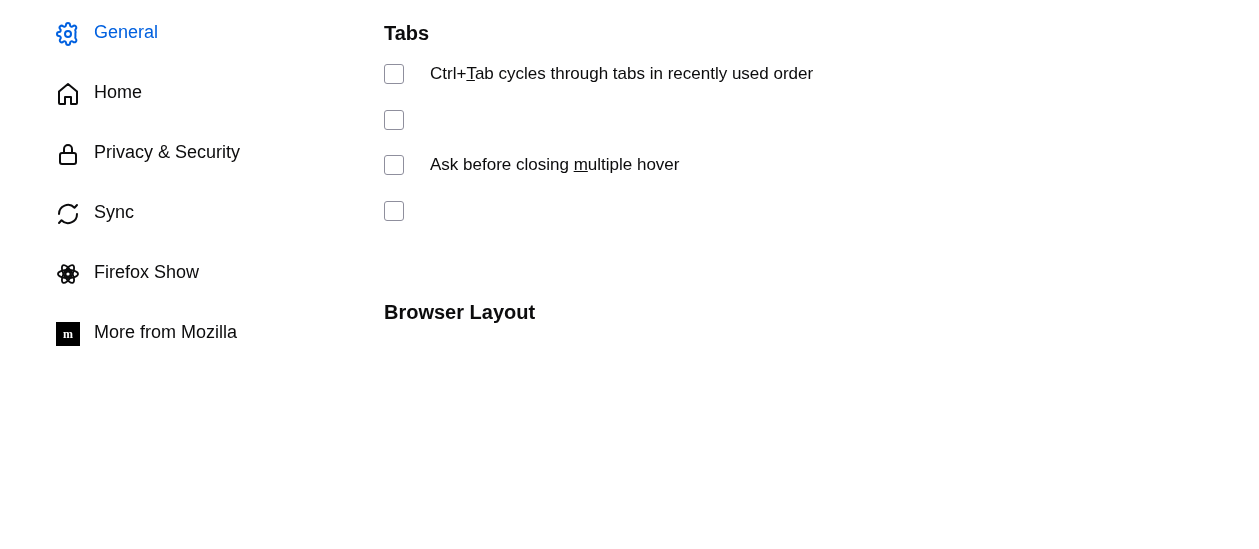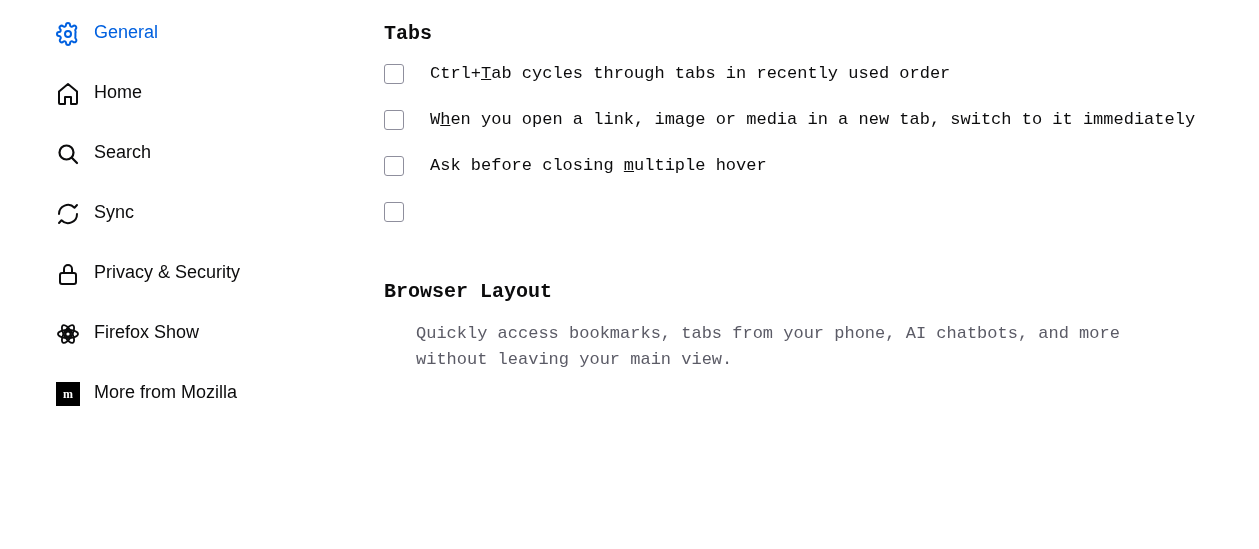--- a/index.html
+++ b/index.html
@@ -41,21 +41,20 @@
       flex-shrink: 0;
     }
     .sidebar-item .label {
       font-size: 18px;
     }
     .main {
       flex: 1;
       padding-top: 22px;
       padding-left: 44px;
       padding-right: 60px;
-      font-family: Liberation Mono, monospace;
     }
     .section-title {
       font-size: 20px;
       font-weight: 700;
       margin-bottom: 18px;
       color: #0c0c0d;
     }
     .checkbox-row {
       display: flex;
       align-items: flex-start;
@@ -90,21 +89,21 @@
     }
     .checkbox-label {
       font-size: 17px;
       line-height: 1.3;
       color: #0c0c0d;
     }
     .u {
       text-decoration: underline;
     }
     .section-gap {
-      margin-top: 58px;
+      margin-top: 80px;
     }
     .desc {
       font-size: 17px;
       color: #5b5b66;
       line-height: 1.5;
       margin-top: 6px;
       margin-left: 32px;
       max-width: 790px;
     }
     .mozilla-box {
@@ -132,48 +131,39 @@
 
   <div class="sidebar-item">
     <span class="icon">
       <svg viewBox="0 0 24 24" width="24" height="24" fill="none" stroke="#0c0c0d" stroke-width="2" stroke-linecap="round" stroke-linejoin="round">
         <path d="M3 9.5L12 2l9 7.5V21a1 1 0 0 1-1 1h-5v-7h-6v7H4a1 1 0 0 1-1-1V9.5z"></path>
       </svg>
     </span>
     <span class="label">Home</span>
   </div>
 
-  <div class="sidebar-item">
-    <span class="icon">
-      <svg viewBox="0 0 24 24" width="24" height="24" fill="none" stroke="#0c0c0d" stroke-width="2.2" stroke-linecap="round">
-        <circle cx="10.5" cy="10.5" r="7"></circle>
-        <line x1="21" y1="21" x2="15.8" y2="15.8"></line>
-      </svg>
-    </span>
-    <span class="label">Search</span>
+
+  <div class="sidebar-item">
+    <span class="icon">
+      <svg viewBox="0 0 24 24" width="24" height="24" fill="none" stroke="#0c0c0d" stroke-width="2" stroke-linecap="round" stroke-linejoin="round">
+        <rect x="4" y="11" width="16" height="11" rx="2"></rect>
+        <path d="M8 11V7a4 4 0 0 1 8 0v4"></path>
+      </svg>
+    </span>
+    <span class="label">Privacy &amp; Security</span>
   </div>
 
   <div class="sidebar-item">
     <span class="icon">
       <svg viewBox="0 0 24 24" width="24" height="24" fill="none" stroke="#0c0c0d" stroke-width="2" stroke-linecap="round" stroke-linejoin="round">
         <path d="M21 12a9 9 0 0 1-15.5 6.3L3 21"></path>
         <path d="M3 12a9 9 0 0 1 15.5-6.3L21 3"></path>
       </svg>
     </span>
     <span class="label">Sync</span>
-  </div>
-
-  <div class="sidebar-item">
-    <span class="icon">
-      <svg viewBox="0 0 24 24" width="24" height="24" fill="none" stroke="#0c0c0d" stroke-width="2" stroke-linecap="round" stroke-linejoin="round">
-        <rect x="4" y="11" width="16" height="11" rx="2"></rect>
-        <path d="M8 11V7a4 4 0 0 1 8 0v4"></path>
-      </svg>
-    </span>
-    <span class="label">Privacy &amp; Security</span>
   </div>
 
   <div class="sidebar-item">
     <span class="icon">
       <svg viewBox="0 0 24 24" width="24" height="24" fill="none" stroke="#0c0c0d" stroke-width="1.8" stroke-linecap="round" stroke-linejoin="round">
         <circle cx="12" cy="12" r="2.5"></circle>
         <ellipse cx="12" cy="12" rx="10" ry="4"></ellipse>
         <ellipse cx="12" cy="12" rx="10" ry="4" transform="rotate(60 12 12)"></ellipse>
         <ellipse cx="12" cy="12" rx="10" ry="4" transform="rotate(-60 12 12)"></ellipse>
       </svg>
@@ -197,29 +187,27 @@
   <div class="section-title">Tabs</div>
 
   <div class="checkbox-row">
     <div class="checkbox"></div>
     <div class="checkbox-label"><span>Ctrl+</span><span class="u">T</span><span>ab cycles through tabs in recently used order</span></div>
   </div>
 
 
   <div class="checkbox-row">
     <div class="checkbox"></div>
-    <div class="checkbox-label"><span>W</span><span class="u">h</span><span>en you open a link, image or media in a new tab, switch to it immediately</span></div>
   </div>
 
   <div class="checkbox-row">
     <div class="checkbox"></div>
     <div class="checkbox-label"><span>Ask before closing </span><span class="u">m</span><span>ultiple hover</span></div>
   </div>
 
   <div class="checkbox-row">
     <div class="checkbox"></div>
   </div>
 
 
   <div class="section-title section-gap">Browser Layout</div>
 
-  <div class="desc">Quickly access bookmarks, tabs from your phone, AI chatbots, and more without leaving your main view.</div>
 </div>
 
 </body></html>

